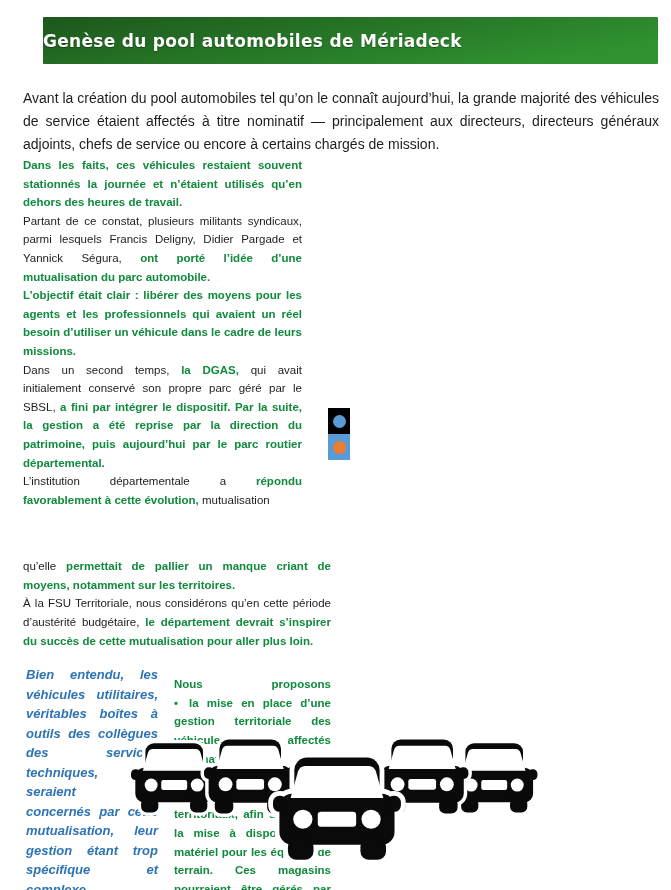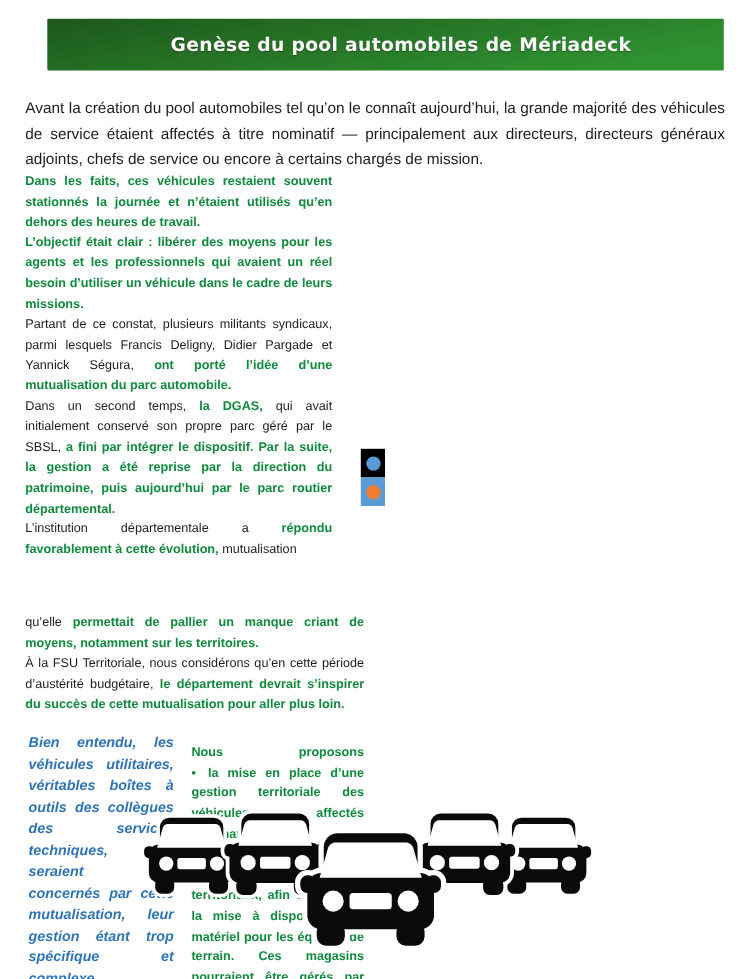--- a/index.html
+++ b/index.html
@@ -11,23 +11,22 @@
     overflow: hidden;
     font-family: "Liberation Sans", sans-serif;
     color: var(--black-text, #1d1d1d);
   }
 
   
   .banner {
     position: absolute; left: 43px; top: 17px;
     width: 615px; height: 47px;
     background: linear-gradient(170deg, var(--banner-green-dark, #1d571c) 0%, var(--banner-green-light, #2f9130) 85%);
-    display: flex; align-items: center; justify-content: center;
+    display: flex; align-items: center; 
     border-radius: 1px;
-    padding-left: 28px;
   }
   .banner h1 {
     margin: 0;
     font-family: "DejaVu Sans", sans-serif;
     font-size: 17px; font-weight: bold; letter-spacing: 0.3px;
     color: #ffffff;
     text-shadow: 0 1px 1px rgba(0,0,0,0.35);
   }
 
   
@@ -92,22 +91,22 @@
 <div class="banner">
   <h1>Genèse du pool automobiles de Mériadeck</h1>
 </div>
 
 <p class="intro">Avant la création du pool automobiles tel qu’on le connaît aujourd’hui, la grande majorité des véhicules de service étaient affectés à titre nominatif — principalement aux directeurs, directeurs généraux adjoints, chefs de service ou encore à certains chargés de mission.</p>
 
 <div class="cols">
 
   <div class="col-left">
     <p><span class="g">Dans les faits, ces véhicules restaient souvent stationnés la journée et n’étaient utilisés qu’en dehors des heures de travail.</span></p>
+    <p><span class="k">Partant de ce constat, plusieurs militants syndicaux, parmi lesquels Francis Deligny, Didier Pargade et Yannick Ségura, </span><span class="g">ont porté l’idée d’une mutualisation du parc automobile.</span></p>
     <p><span class="g">L’objectif était clair : libérer des moyens pour les agents et les professionnels qui avaient un réel besoin d’utiliser un véhicule dans le cadre de leurs missions.</span></p>
-    <p><span class="k">Partant de ce constat, plusieurs militants syndicaux, parmi lesquels Francis Deligny, Didier Pargade et Yannick Ségura, </span><span class="g">ont porté l’idée d’une mutualisation du parc automobile.</span></p>
     <p><span class="k">Dans un second temps, </span><span class="g">la DGAS, </span><span class="k">qui avait initialement conservé son propre parc géré par le SBSL, </span><span class="g">a fini par intégrer le dispositif. Par la suite, la gestion a été reprise par la direction du patrimoine, puis aujourd’hui par le parc routier départemental.</span></p>
     <p><span class="k">L’institution départementale a </span><span class="g">répondu favorablement à cette évolution, </span><span class="k">mutualisation</span></p>
   </div>
 
   <div class="col-right">
     <p><span class="k">qu’elle </span><span class="g">permettait de pallier un manque criant de moyens, notamment sur les territoires.</span></p>
 
 
     <p><span class="k">À la FSU Territoriale, nous considérons qu’en cette période d’austérité budgétaire, </span><span class="g">le département devrait s’inspirer du succès de cette mutualisation pour aller plus loin.</span></p>
 

